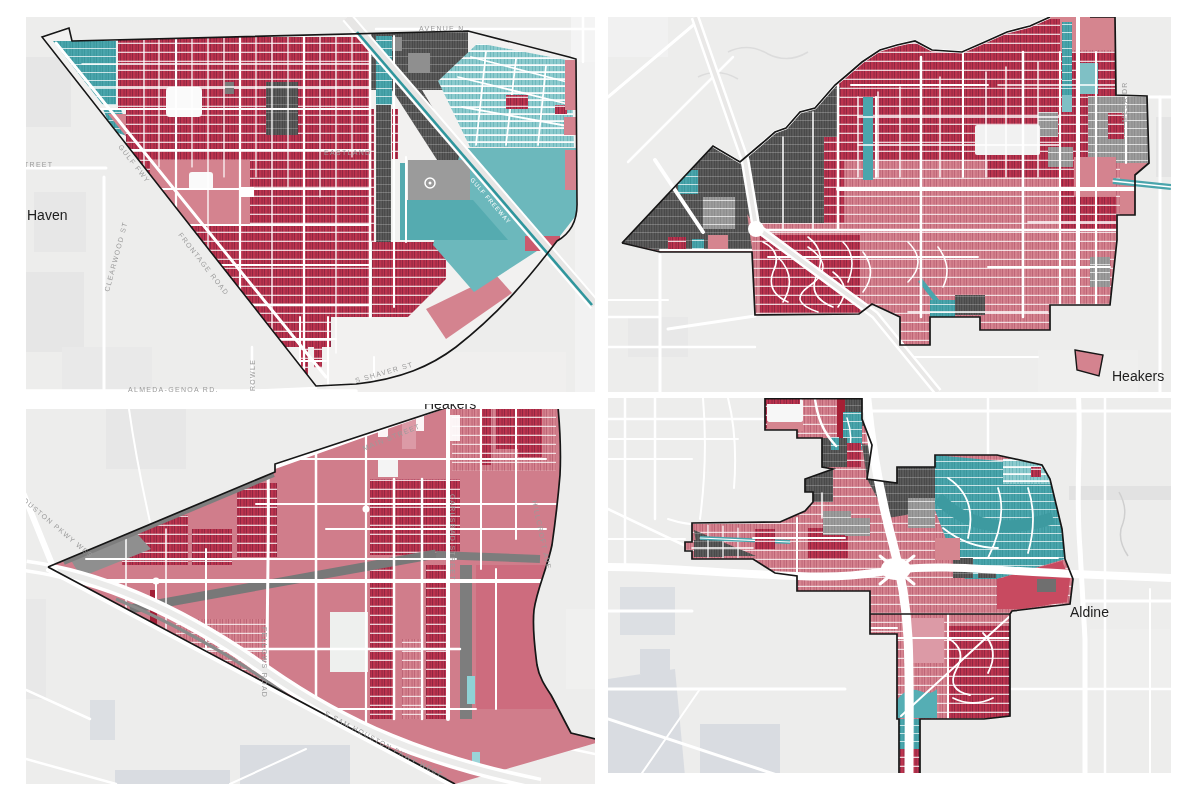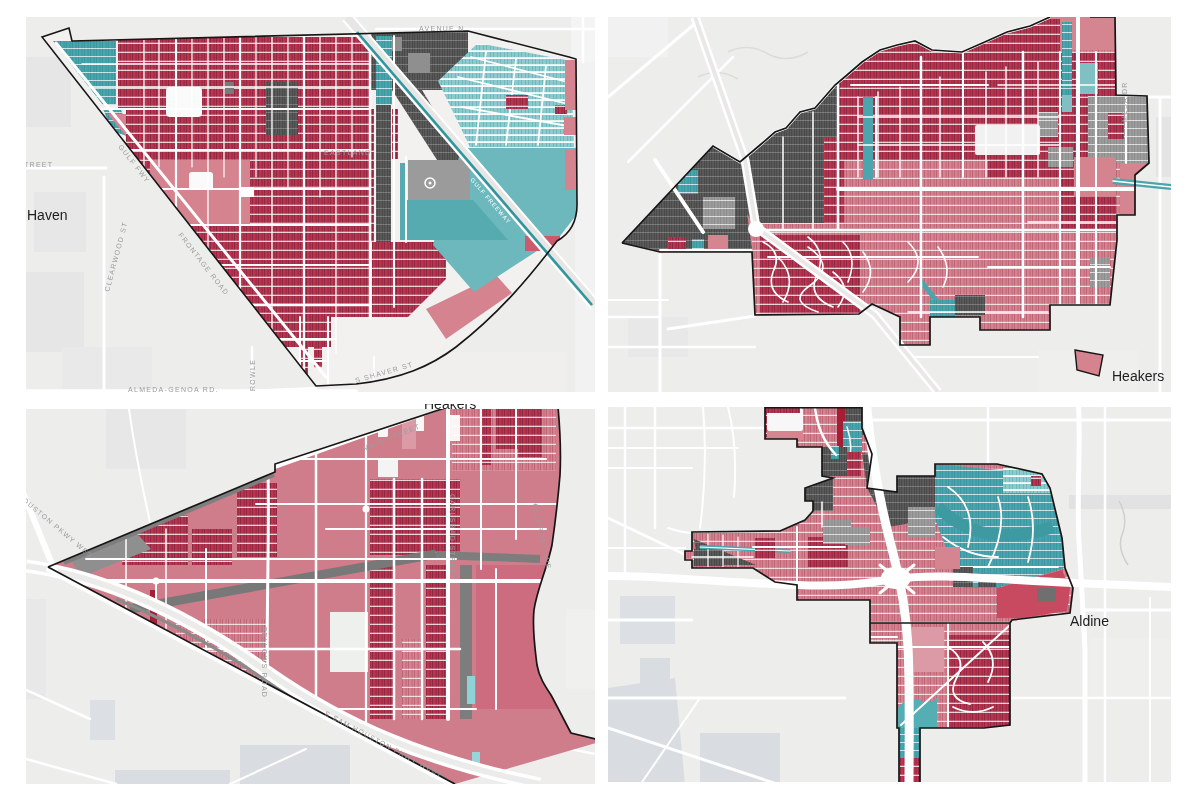--- a/index.html
+++ b/index.html
@@ -407,21 +407,21 @@
 
 <text class="lbl" transform="translate(338,42) rotate(-22)">MAIN STREET</text>
 <text class="lbl" transform="translate(424,85) rotate(90)">CARLSBAD STREET</text>
 <text class="lbl" transform="translate(506,92) rotate(78)">HILLCROFT AVE</text>
 <text class="lbl" transform="translate(236,218) rotate(90)">FELLOWS ROAD</text>
 <text class="lbl" transform="translate(298,306) rotate(28)">S SAM HOUSTON PKWY WEST</text>
 <text class="lbl" transform="translate(-4,92) rotate(40)">OUSTON PKWY WES</text>
 </svg>
 </div>
 
-<div class="map" style="left:608px;top:407px;width:563px;height:375px">
+<div class="map" style="left:608px;top:398px;width:563px;height:375px">
 <svg width="563" height="375" viewBox="0 0 563 375">
 <defs>
 <clipPath id="clipQ4">
           <path d="M157,-9 L254,-9 L254,21 L264,47 L259,81 L289,85 L289,69 L327,69 L327,57 L389,57 L434,67 L442,81 L454,131 L457,161 L465,181 L462,206 L404,213 L402,216 L402,318 L376,321 L312,321 L312,377 L291,377 L291,321 L289,321 L289,236 L262,236 L262,216 L262,193 L189,193 L189,178 L167,175 L145,161 L84,161 L84,153 L77,153 L77,144 L84,144 L84,125 L172,124 L197,113 L205,104 L205,94 L197,94 L197,81 L225,71 L214,69 L214,40 L189,40 L189,32 L157,32 Z"></path>
         </clipPath>
 </defs>
 
 <rect width="563" height="375" fill="#ededec"></rect>
 
 <polygon points="0,281 67,271 77,378 0,378" fill="#d9dce1"></polygon>

